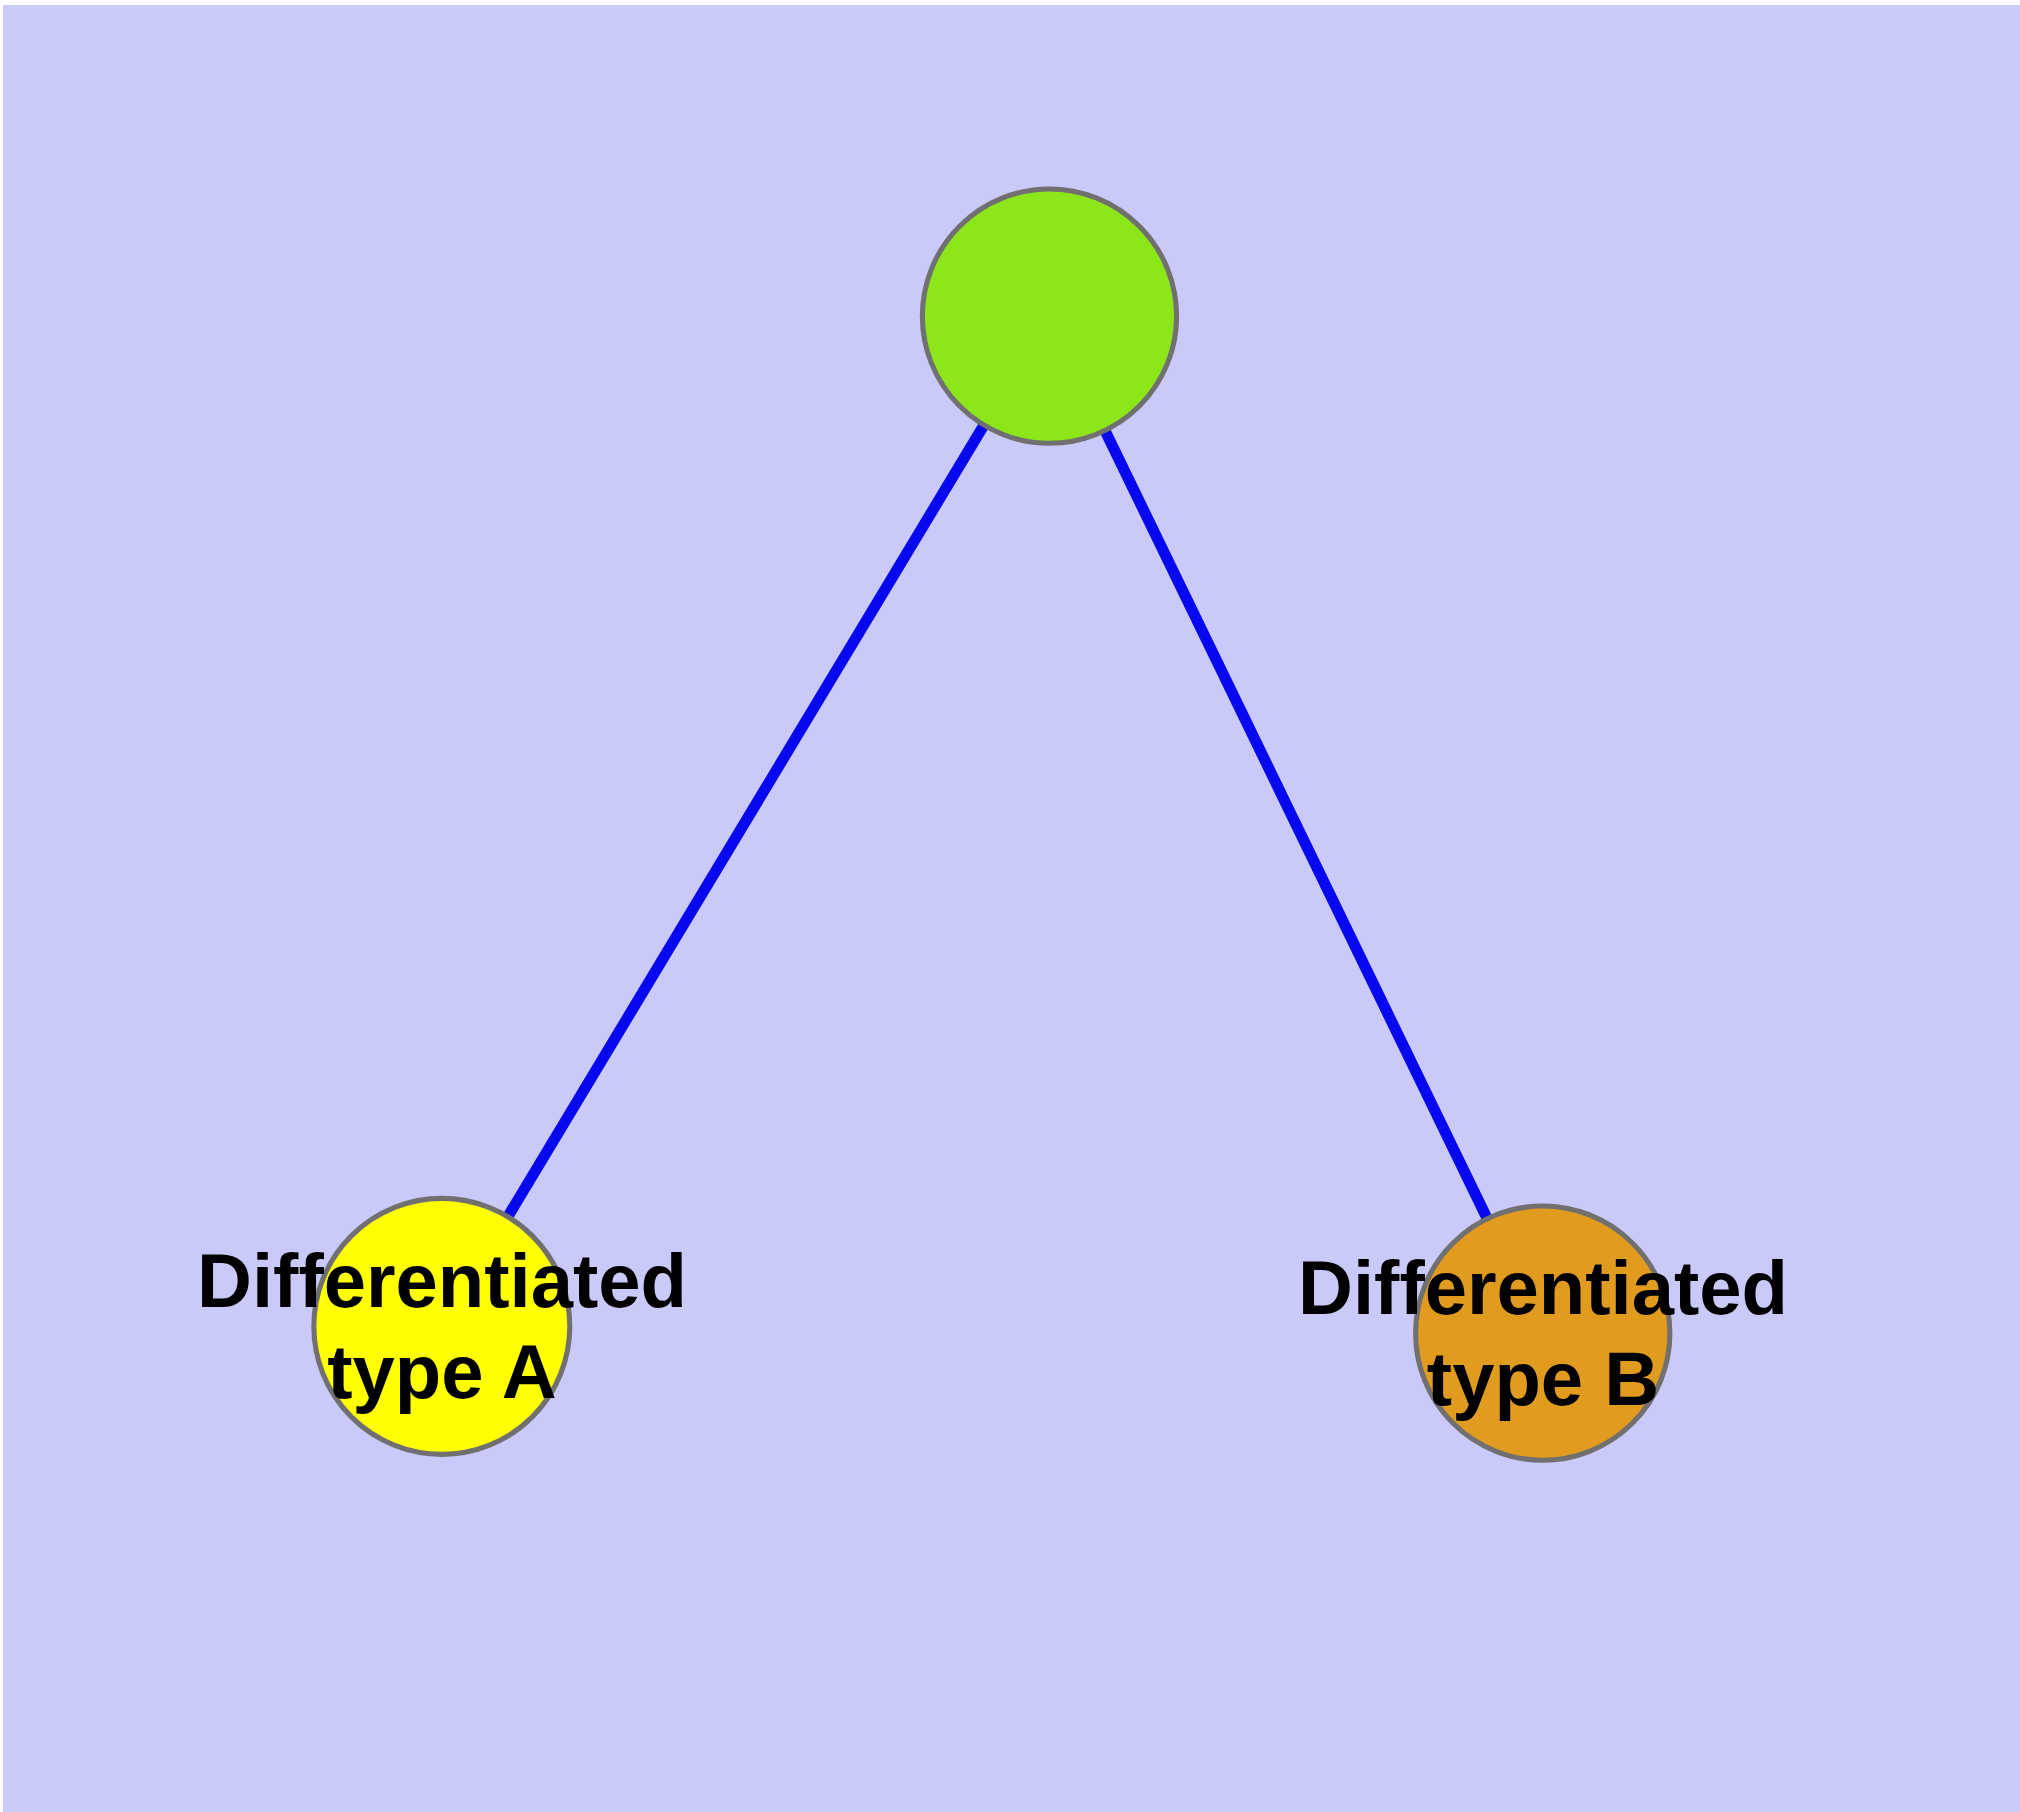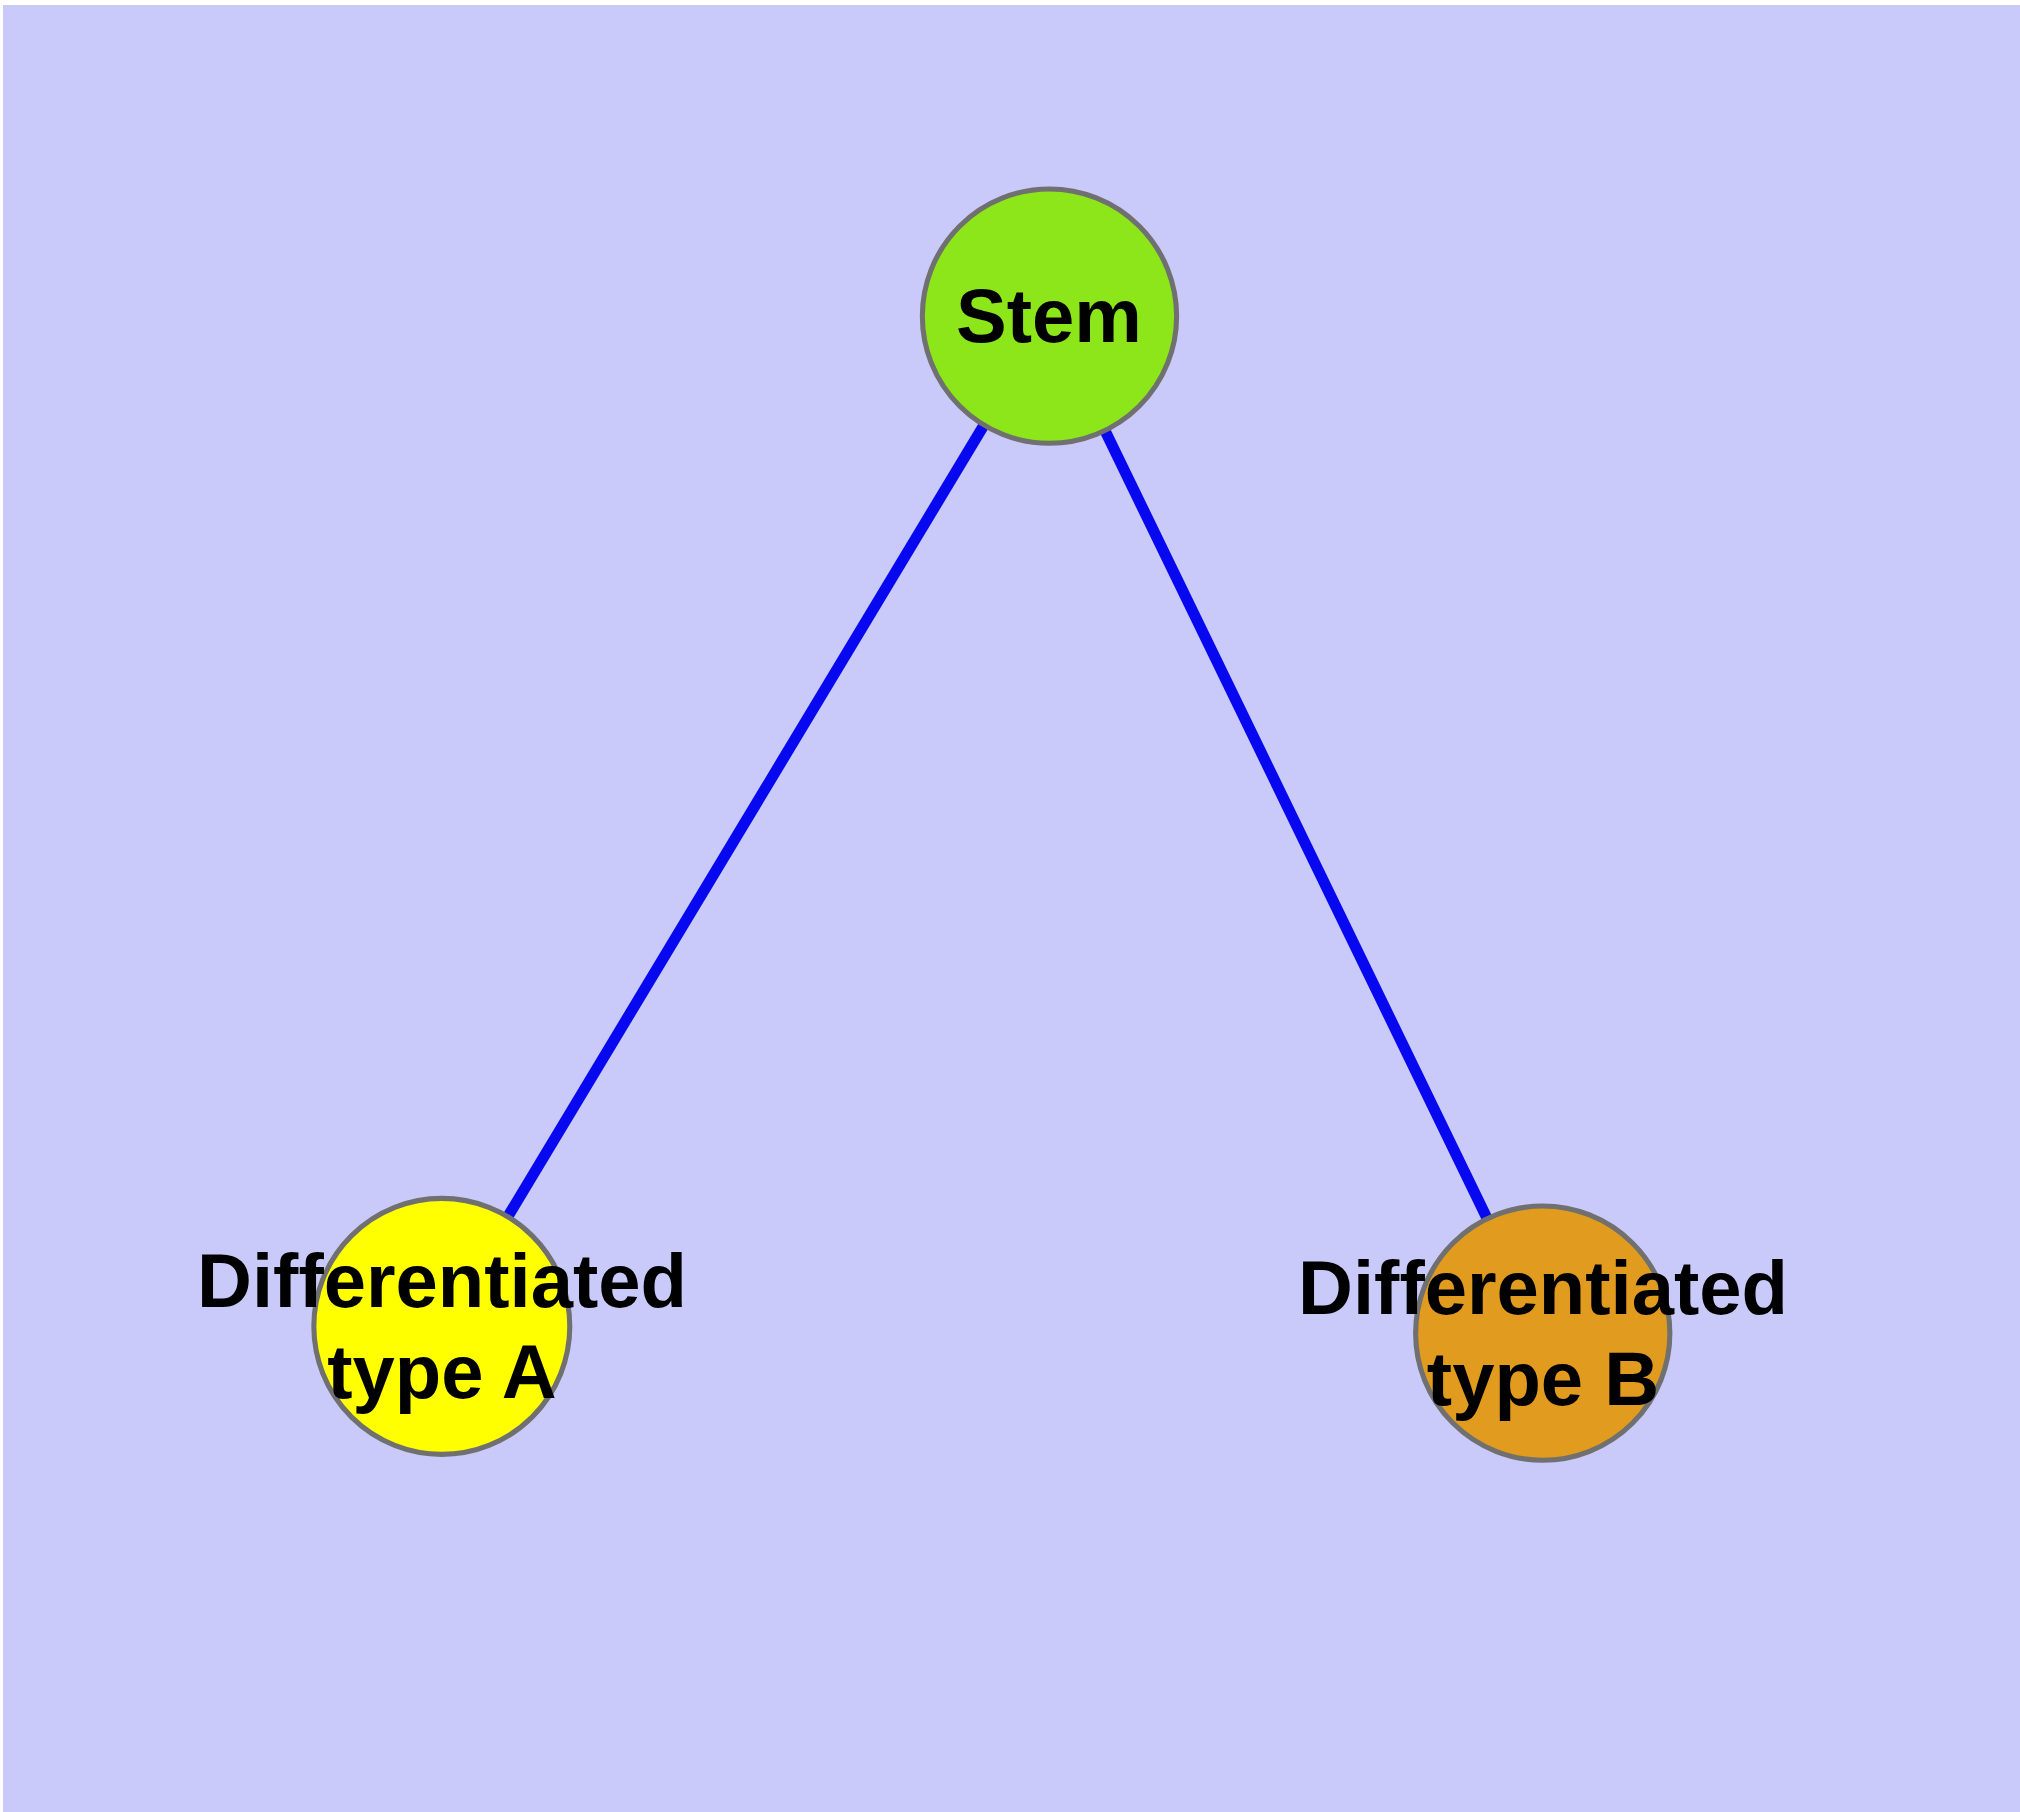--- a/index.html
+++ b/index.html
@@ -51,19 +51,18 @@
   <div class="canvas" style="background: rgb(202, 202, 250);"></div>
 
   <svg class="graph" viewBox="0 0 2384 2138" xmlns="http://www.w3.org/2000/svg">
     <line class="edge" x1="1238" y1="373" x2="521" y2="1565" stroke="#0808F0" stroke-width="13"></line>
     <line class="edge" x1="1238" y1="373" x2="1820" y2="1573" stroke="#0808F0" stroke-width="13"></line>
     <circle class="node" cx="1238" cy="373" r="150" fill="#8CE619" stroke="#707070" stroke-width="6"></circle>
     <circle class="node" cx="521" cy="1565" r="151" fill="#FFFF00" stroke="#707070" stroke-width="6"></circle>
     <circle class="node" cx="1820" cy="1573" r="150" fill="#E19B1E" stroke="#707070" stroke-width="6"></circle>
   </svg>
 
-  <div class="node-label" style="left: 1049px; top: 316px; color: rgb(0, 0, 0);">Stem</div>
   <div class="node-label" style="left: 442px; top: 1326px; color: rgb(0, 0, 0);">Differentiated
 type A</div>
   <div class="node-label" style="left: 1543px; top: 1333px; color: rgb(0, 0, 0);">Differentiated
 type B</div>
 </div>
 
 
 </body></html>

